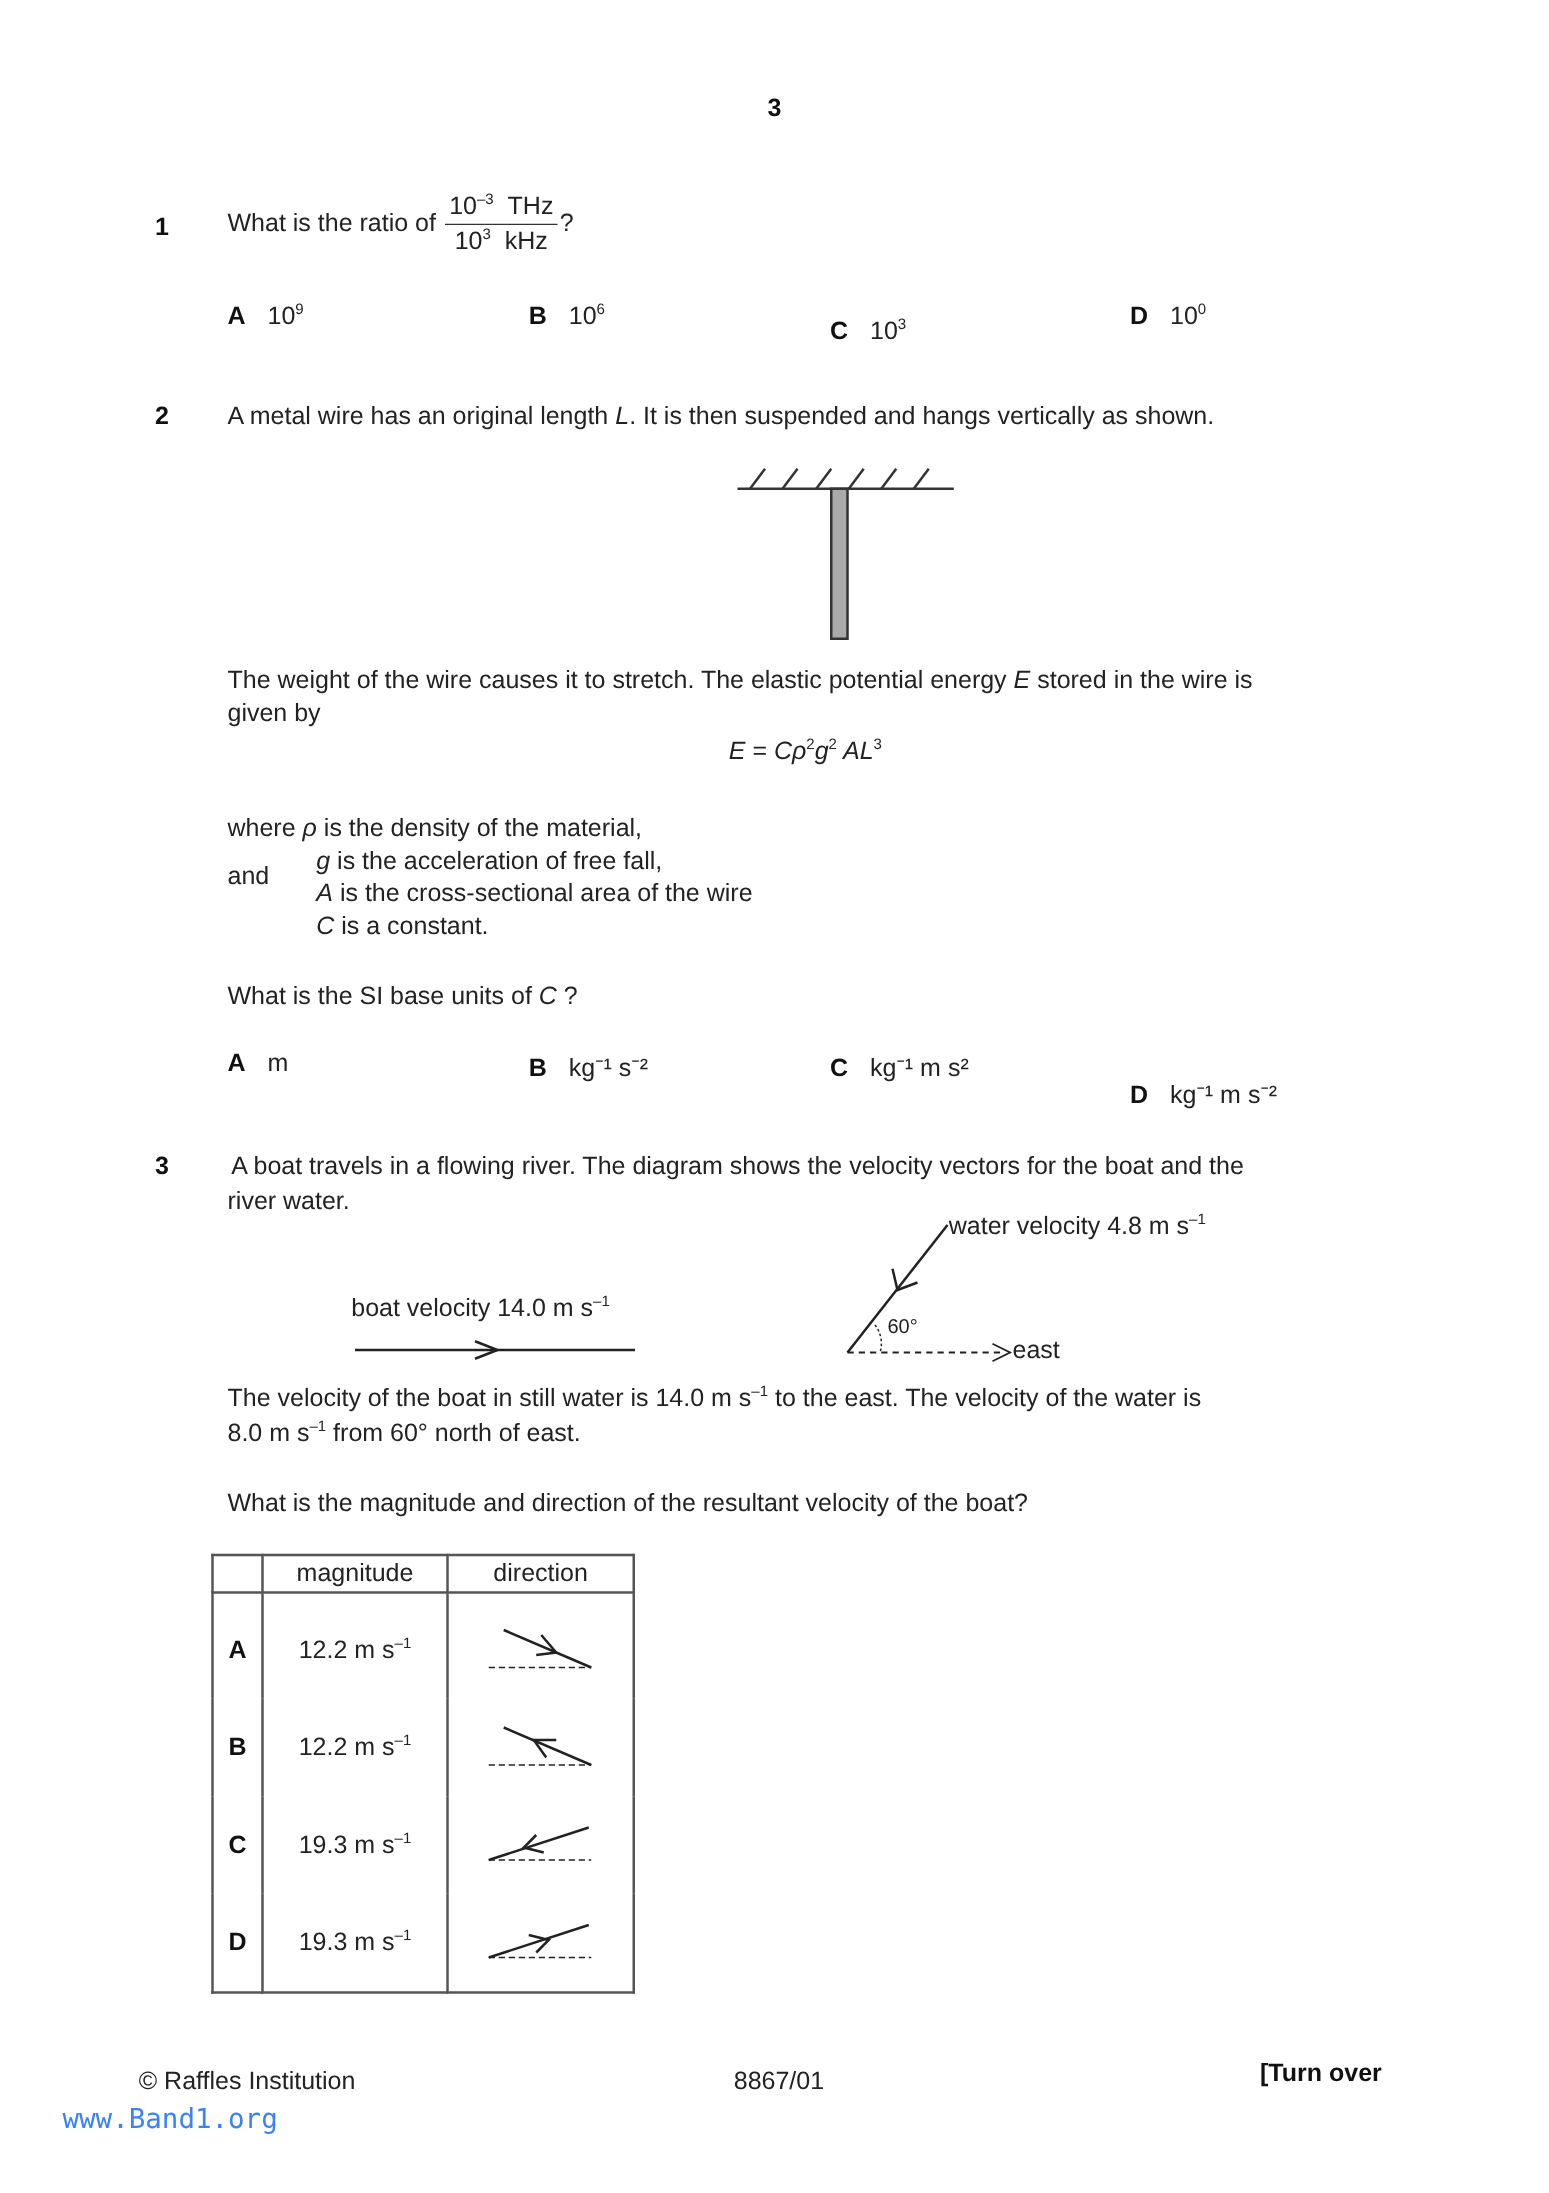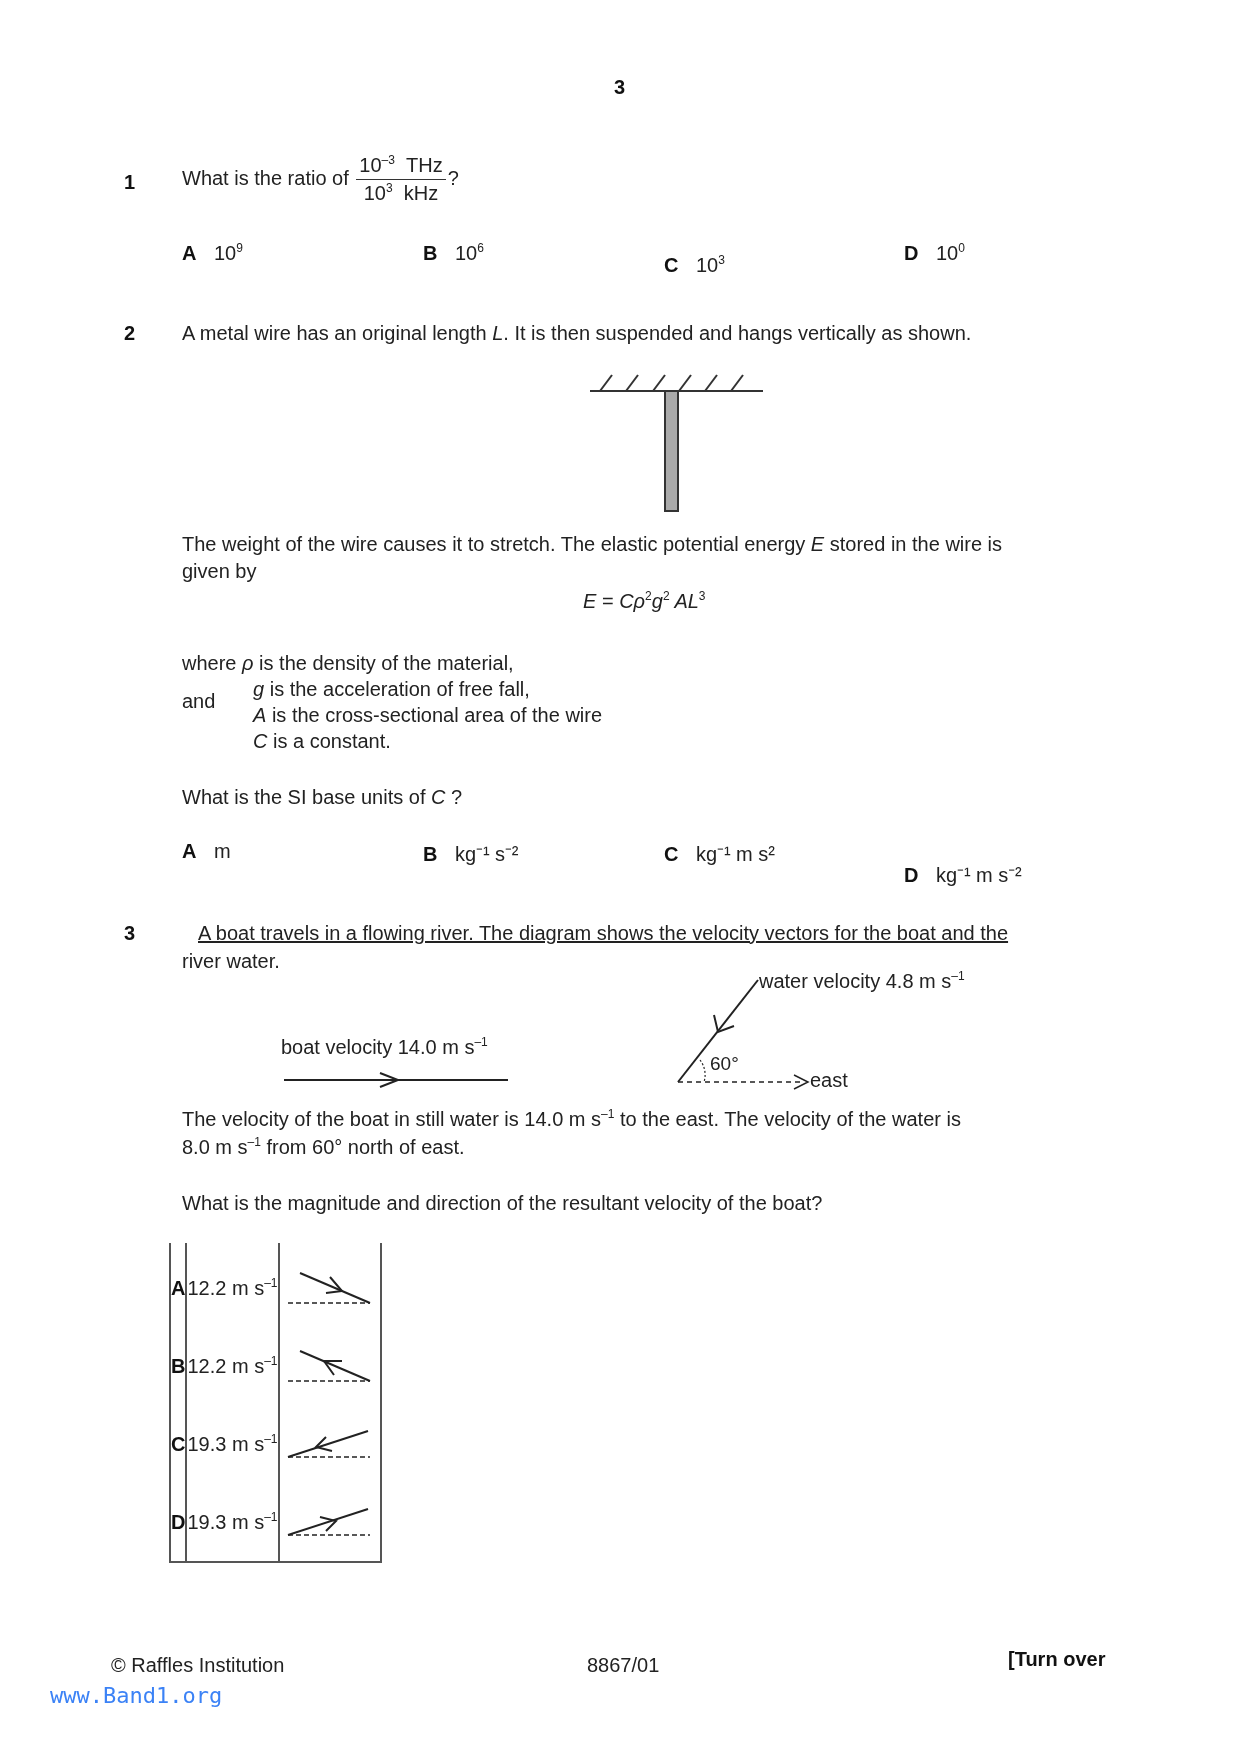--- a/index.html
+++ b/index.html
@@ -68,47 +68,52 @@
 <div class="abs" style="left:253px; top:730px;"><span class="it">C</span><span> is a constant.</span></div>
 
 <div class="abs" style="left:182px; top:786px;"><span>What is the SI base units of </span><span class="it">C</span><span> ?</span></div>
 
 <div class="abs" style="left:182px; top:840px;"><span class="opt-letter">A</span><span>m</span></div>
 <div class="abs" style="left:423px; top:840px;"><span class="opt-letter">B</span><span>kg⁻¹ s⁻²</span></div>
 <div class="abs" style="left:664px; top:840px;"><span class="opt-letter">C</span><span>kg⁻¹ m s²</span></div>
 <div class="abs" style="left:904px; top:840px;margin-top:21px;"><span class="opt-letter">D</span><span>kg⁻¹ m s⁻²</span></div>
 
 <div class="abs bold" style="left:124px; top:922px;">3</div>
-<div class="abs" style="left:198px; top:922px;text-decoration:underline;">A boat travels in a flowing river. The diagram shows the velocity vectors for the boat and the</div>
+<div class="abs" style="left:185px; top:922px;">A boat travels in a flowing river. The diagram shows the velocity vectors for the boat and the</div>
 <div class="abs" style="left:182px; top:950px;">river water.</div>
 
 <div class="abs" style="left:281px; top:1036px;"><span>boat velocity 14.0 m s</span><sup>–1</sup></div>
 <svg class="abs" style="left:280px; top:1070px;" width="235" height="20">
   <line x1="4" y1="10" x2="228" y2="10" stroke="#222" stroke-width="2"></line>
   <polyline points="100,3 118,10 100,17" fill="none" stroke="#222" stroke-width="2"></polyline>
 </svg>
 
 <svg class="abs" style="left:670px; top:970px;" width="150" height="120">
   <line x1="88" y1="10" x2="8" y2="112" stroke="#222" stroke-width="2"></line>
   <polyline points="44,45 48,62 64,56" fill="none" stroke="#222" stroke-width="2"></polyline>
   <line x1="8" y1="112" x2="132" y2="112" stroke="#222" stroke-width="1.5" stroke-dasharray="5,4"></line>
   <polyline points="124,105 138,112 124,119" fill="none" stroke="#222" stroke-width="1.5"></polyline>
   <path d="M 30 90 A 24 24 0 0 1 34 112" fill="none" stroke="#222" stroke-width="1.2" stroke-dasharray="2,2"></path>
 </svg>
 <div class="abs" style="left:759px; top:970px;"><span>water velocity 4.8 m s</span><sup>–1</sup></div>
-<div class="abs" style="left:710px; top:1053px; font-size:19px;">60°</div>
+<div class="abs" style="left:710px; top:1053px; font-size:16px;">60°</div>
 <div class="abs" style="left:810px; top:1069px;">east</div>
 
 <div class="abs" style="left:182px; top:1108px;"><span>The velocity of the boat in still water is 14.0 m s</span><sup>–1</sup><span> to the east. The velocity of the water is</span></div>
 <div class="abs" style="left:182px; top:1136px;"><span>8.0 m s</span><sup>–1</sup><span> from 60° north of east.</span></div>
 
 <div class="abs" style="left:182px; top:1192px;">What is the magnitude and direction of the resultant velocity of the boat?</div>
 
 <table class="ans">
   <tbody>
+      <tr class="head">
+    <td style="width:38px;"></td>
+    <td style="width:146px;">magnitude</td>
+    <td style="width:147px;">direction</td>
+  </tr>
   <tr class="row first">
     <td class="bold">A</td>
     <td><span>12.2 m s</span><sup>–1</sup></td>
     <td>
       <svg width="100" height="50">
         <line x1="20" y1="12" x2="90" y2="42" stroke="#222" stroke-width="2"></line>
         <polyline points="50,16 62,30 46,32" fill="none" stroke="#222" stroke-width="2"></polyline>
         <line x1="8" y1="42" x2="90" y2="42" stroke="#222" stroke-width="1.3" stroke-dasharray="5,3"></line>
       </svg>
     </td>

